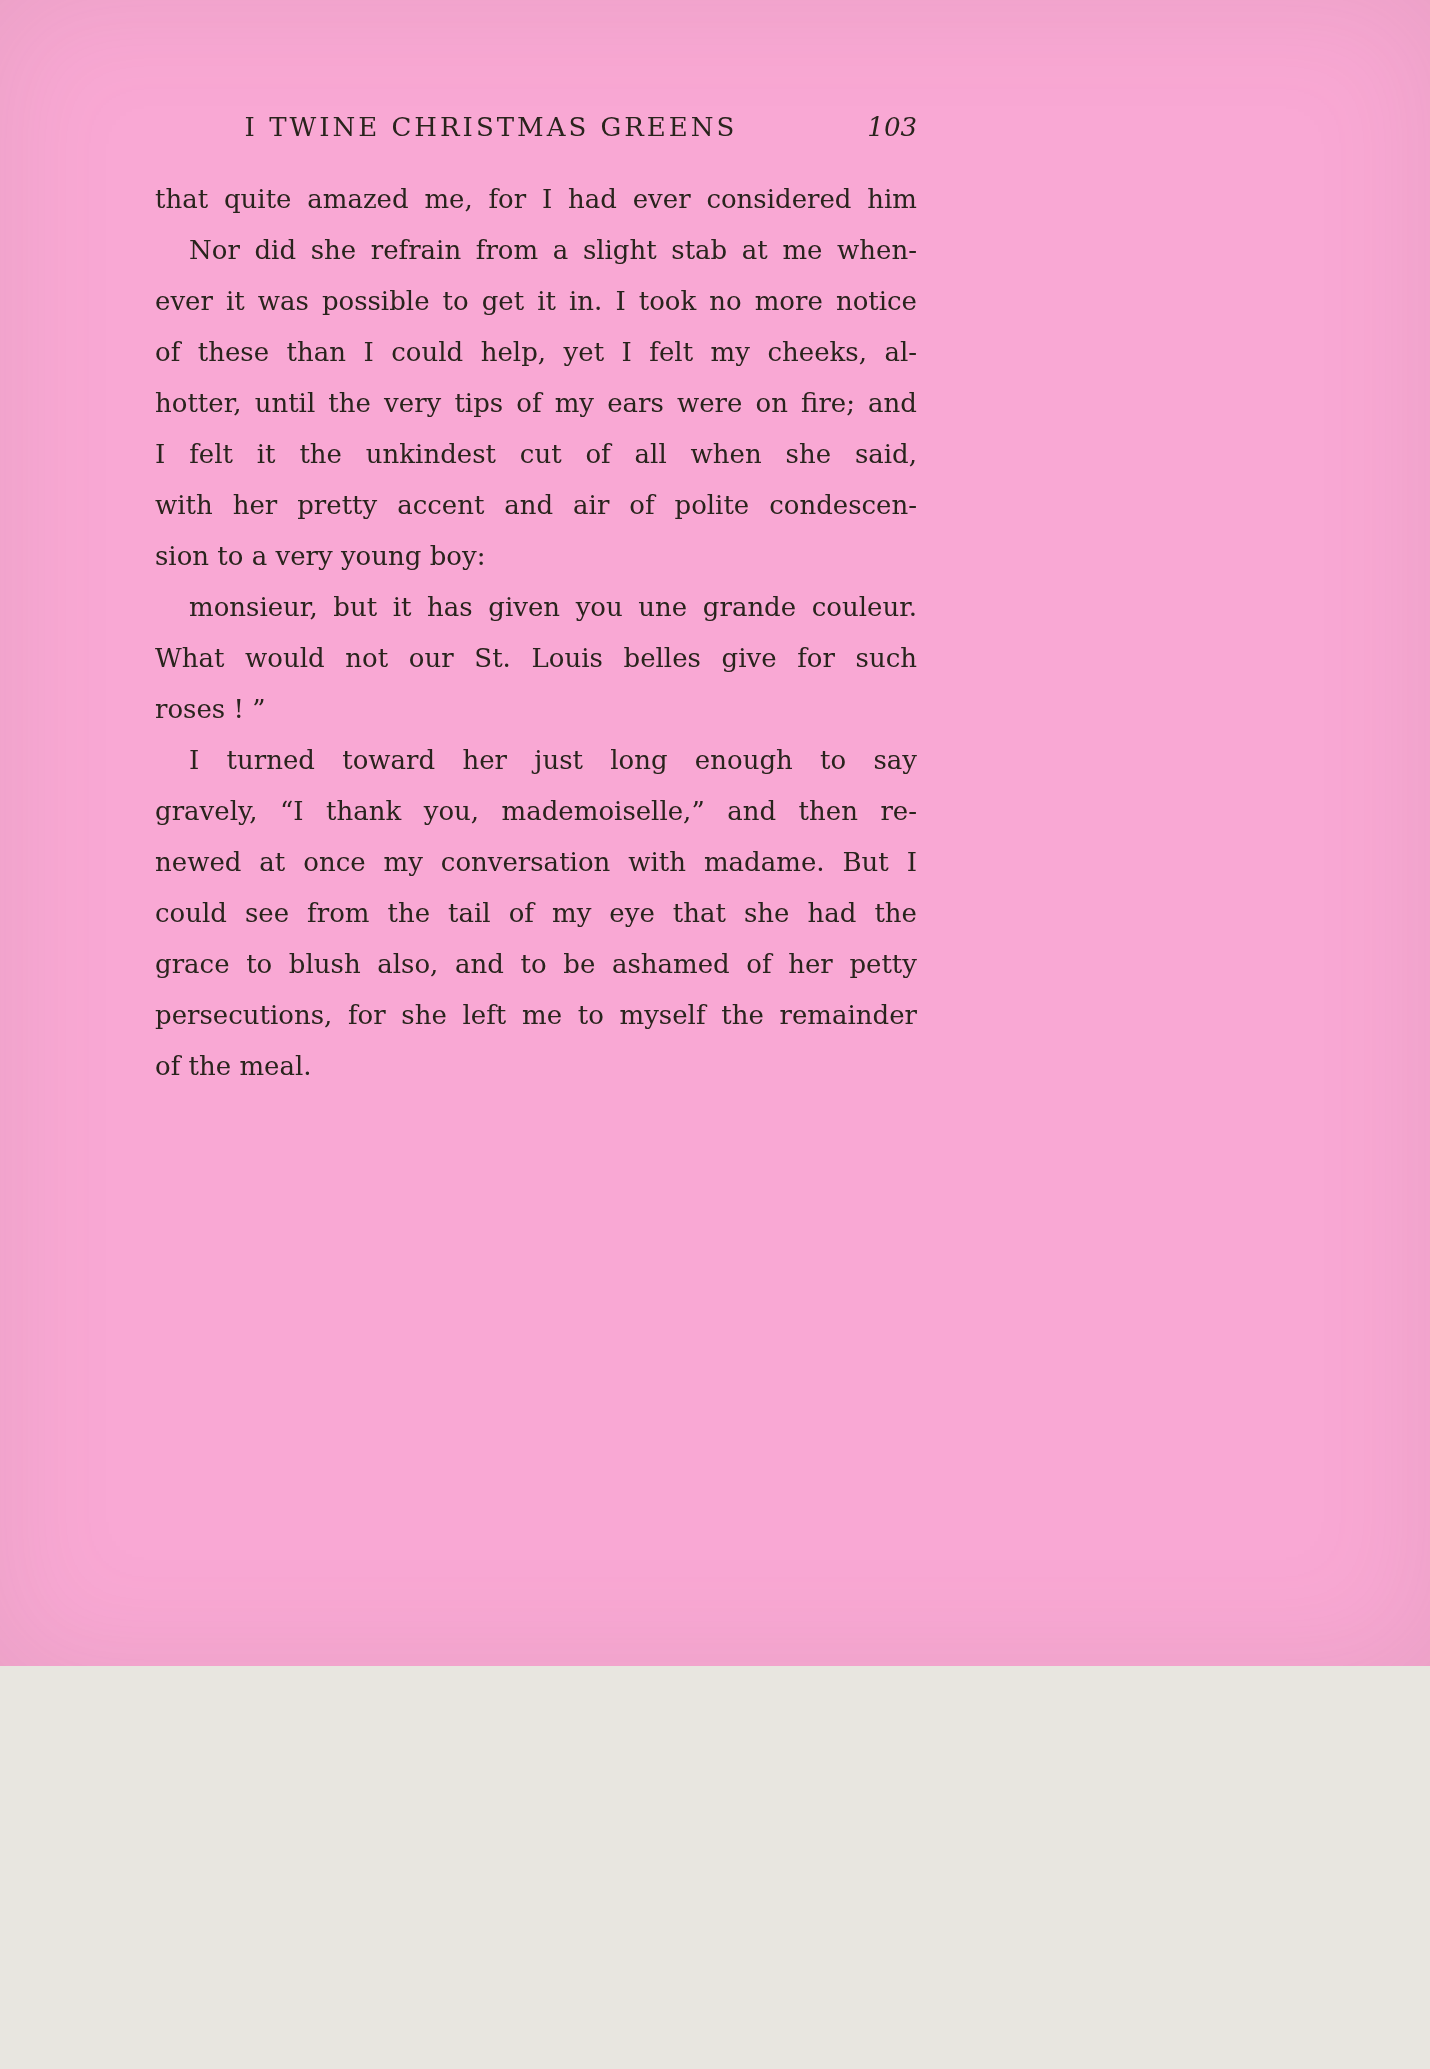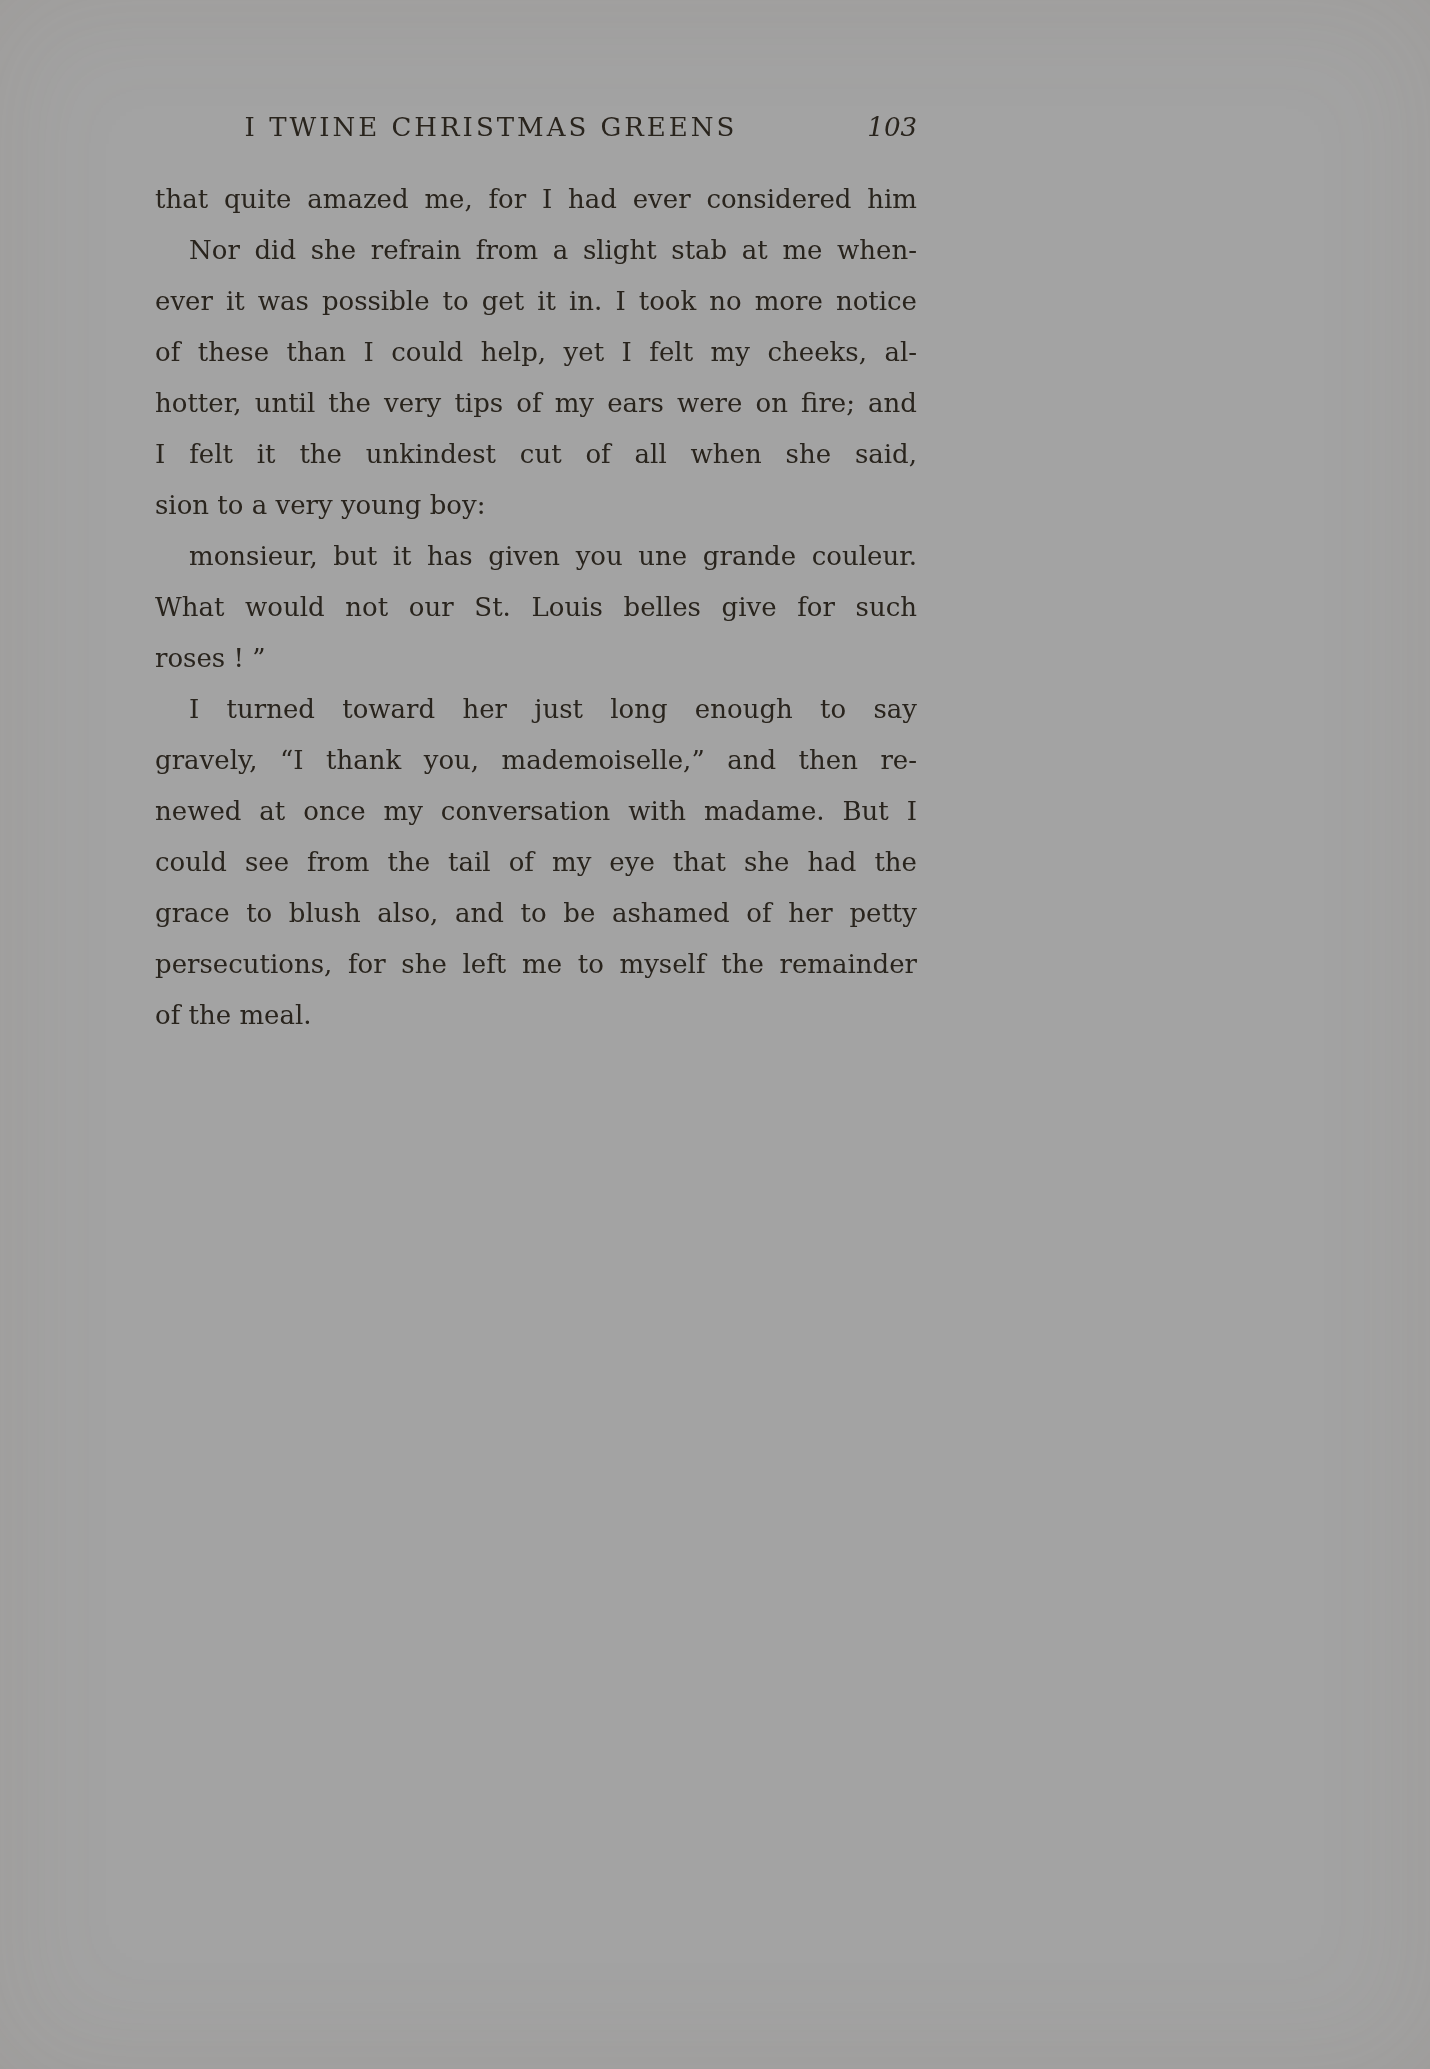--- a/index.html
+++ b/index.html
@@ -3,23 +3,23 @@
 <meta charset="utf-8">
 <style>
   html, body {
     margin: 0;
     padding: 0;
     background: #e8e6e0;
   }
   .page {
     position: relative;
     width: 1430px;
-    height: 2069px;
+    height: 1666px;
     margin: 0 auto;
-    background: #a3a3a3;
+    background: #f9a8d4;
     color: #29241d;
     font-family: "DejaVu Serif", "Liberation Serif", serif;
     overflow: hidden;
   }
   
   .page::after {
     content: "";
     position: absolute;
     inset: 0;
     pointer-events: none;
@@ -82,20 +82,21 @@
   <div class="text-block">
       <div class="paragraph">
         <div class="line">that quite amazed me, for I had ever considered him</div>
       </div>
       <div class="paragraph indent">
         <div class="line">Nor did she refrain from a slight stab at me when-</div>
         <div class="line">ever it was possible to get it in. I took no more notice</div>
         <div class="line">of these than I could help, yet I felt my cheeks, al-</div>
         <div class="line">hotter, until the very tips of my ears were on fire; and</div>
         <div class="line">I felt it the unkindest cut of all when she said,</div>
+        <div class="line">with her pretty accent and air of polite condescen-</div>
         <div class="line last">sion to a very young boy:</div>
       </div>
       <div class="paragraph indent">
         <div class="line">monsieur, but it has given you une grande couleur.</div>
         <div class="line">What would not our St. Louis belles give for such</div>
         <div class="line last">roses ! ”</div>
       </div>
       <div class="paragraph indent">
         <div class="line">I turned toward her just long enough to say</div>
         <div class="line">gravely, “I thank you, mademoiselle,” and then re-</div>

